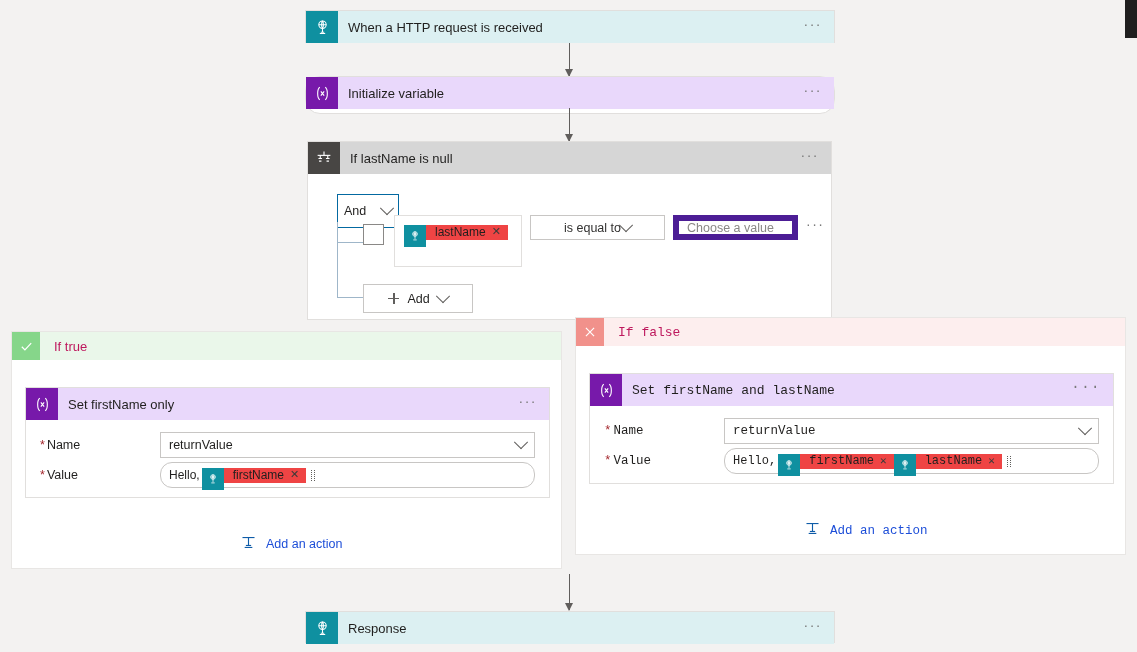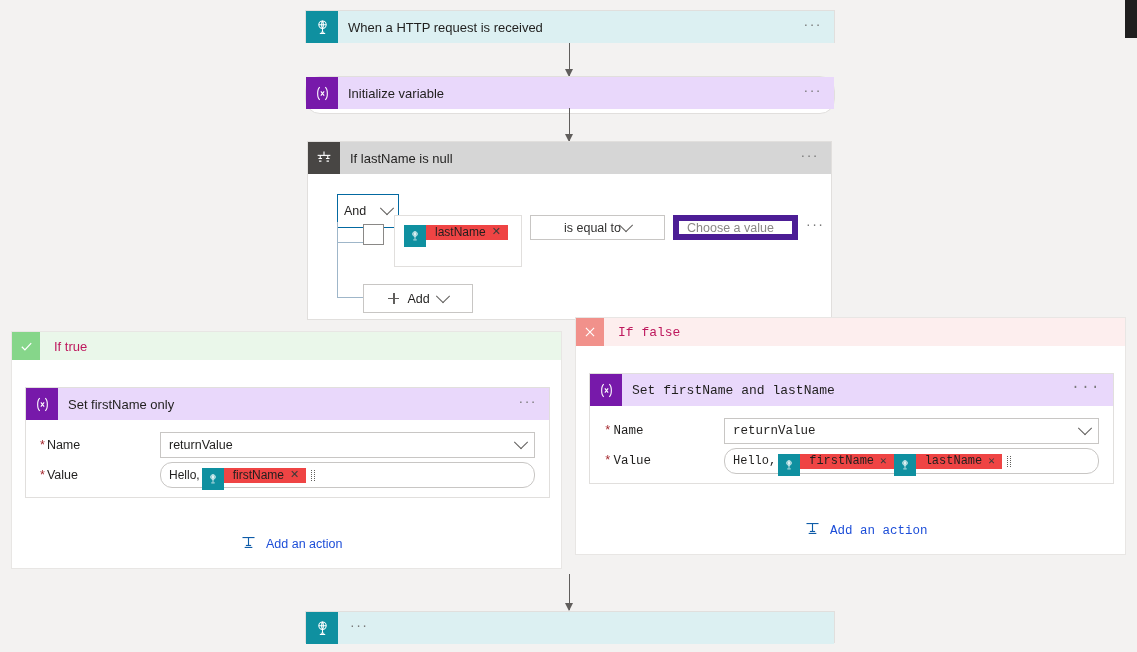--- a/index.html
+++ b/index.html
@@ -608,17 +608,18 @@
 
   <div class="card" style="left:305px; top:611px; width:530px; height:32px;">
     <div class="card-header teal-head">
       <div class="card-icon teal-icon">
         <svg width="17" height="17" viewBox="0 0 24 24" fill="none" stroke="#ffffff" stroke-width="1.5">
           <circle cx="12" cy="8" r="5.2"></circle>
           <path d="M6.8 8h10.4M12 2.8c1.7 1.8 1.7 8.6 0 10.4M12 2.8c-1.7 1.8-1.7 8.6 0 10.4"></path>
           <path d="M12 13.2v5.6M8.2 20.6h7.6M9.6 18.8h4.8"></path>
         </svg>
       </div>
+      <div class="card-title">Response</div>
       <div class="ellipsis-btn">···</div>
     </div>
   </div>
 
 </div>
 
 </body></html>

